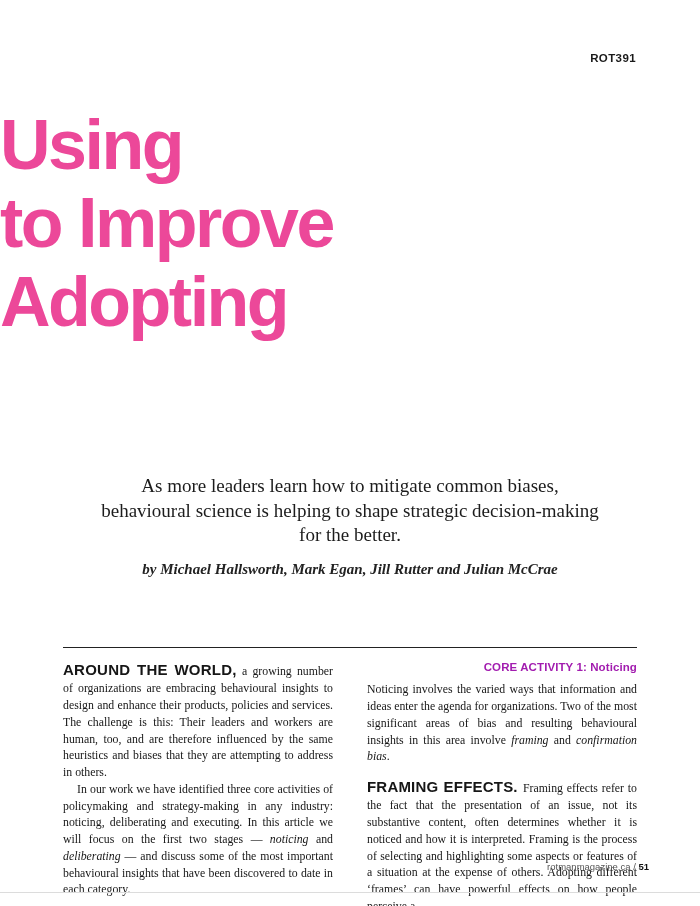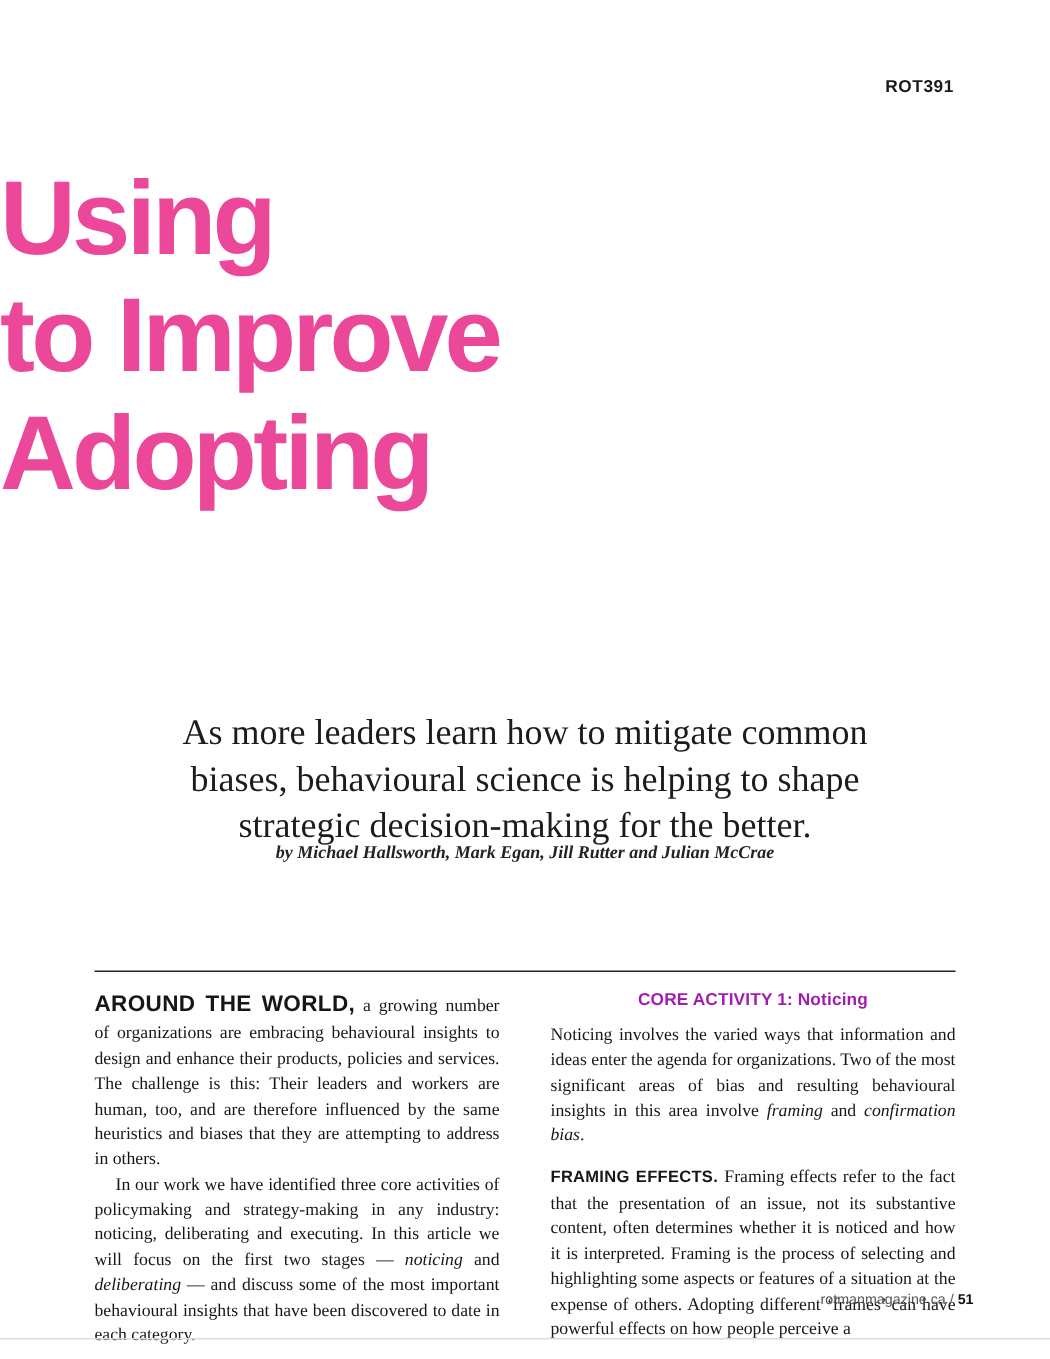--- a/index.html
+++ b/index.html
@@ -40,34 +40,34 @@
     letter-spacing: -2.5px;
     color: #ec4899;
   }
   .deck {
     position: absolute;
     top: 474px;
     left: 95px;
     right: 95px;
     margin: 0;
     text-align: center;
-    font-size: 24px;
+    font-size: 19px;
     line-height: 1.3;
     color: #1c1c1c;
   }
   .byline {
     position: absolute;
     top: 561px;
     left: 0;
     right: 0;
     margin: 0;
     text-align: center;
     font-style: italic;
     font-weight: 700;
-    font-size: 12px;
+    font-size: 15px;
     color: #222222;
   }
   .rule {
     position: absolute;
     top: 647px;
     left: 63px;
     right: 63px;
     border: none;
     border-top: 1.5px solid #222222;
     margin: 0;
@@ -90,34 +90,34 @@
   .col p, .col h3 { margin: 0; }
   .col .body-indent { text-indent: 14px; }
   .col .body-space { margin-top: 11px; }
   .col h3.heading {
     font-family: "Liberation Sans", sans-serif;
     font-weight: 700;
     font-size: 11.5px;
     letter-spacing: 0.1px;
     color: var(--accent, #A21CAF);
     margin-bottom: 6px;
-    text-align: center;
+    text-align: right;
   }
   .run-plain { }
   .run-italic { font-style: italic; }
   .run-smallcaps {
     font-family: Liberation Sans, sans-serif;
     font-weight: 700;
     font-size: 15px;
     letter-spacing: 0.25px;
   }
   .run-boldsans {
     font-family: "Liberation Sans", sans-serif;
     font-weight: 700;
-    font-size: 11px;
+    font-size: 15px;
     letter-spacing: 0.2px;
   }
   .run-head { }
   .footer {
     position: absolute;
     top: 861px;
     right: 51px;
     font-family: "Liberation Sans", sans-serif;
     font-size: 9.5px;
     color: #555555;

